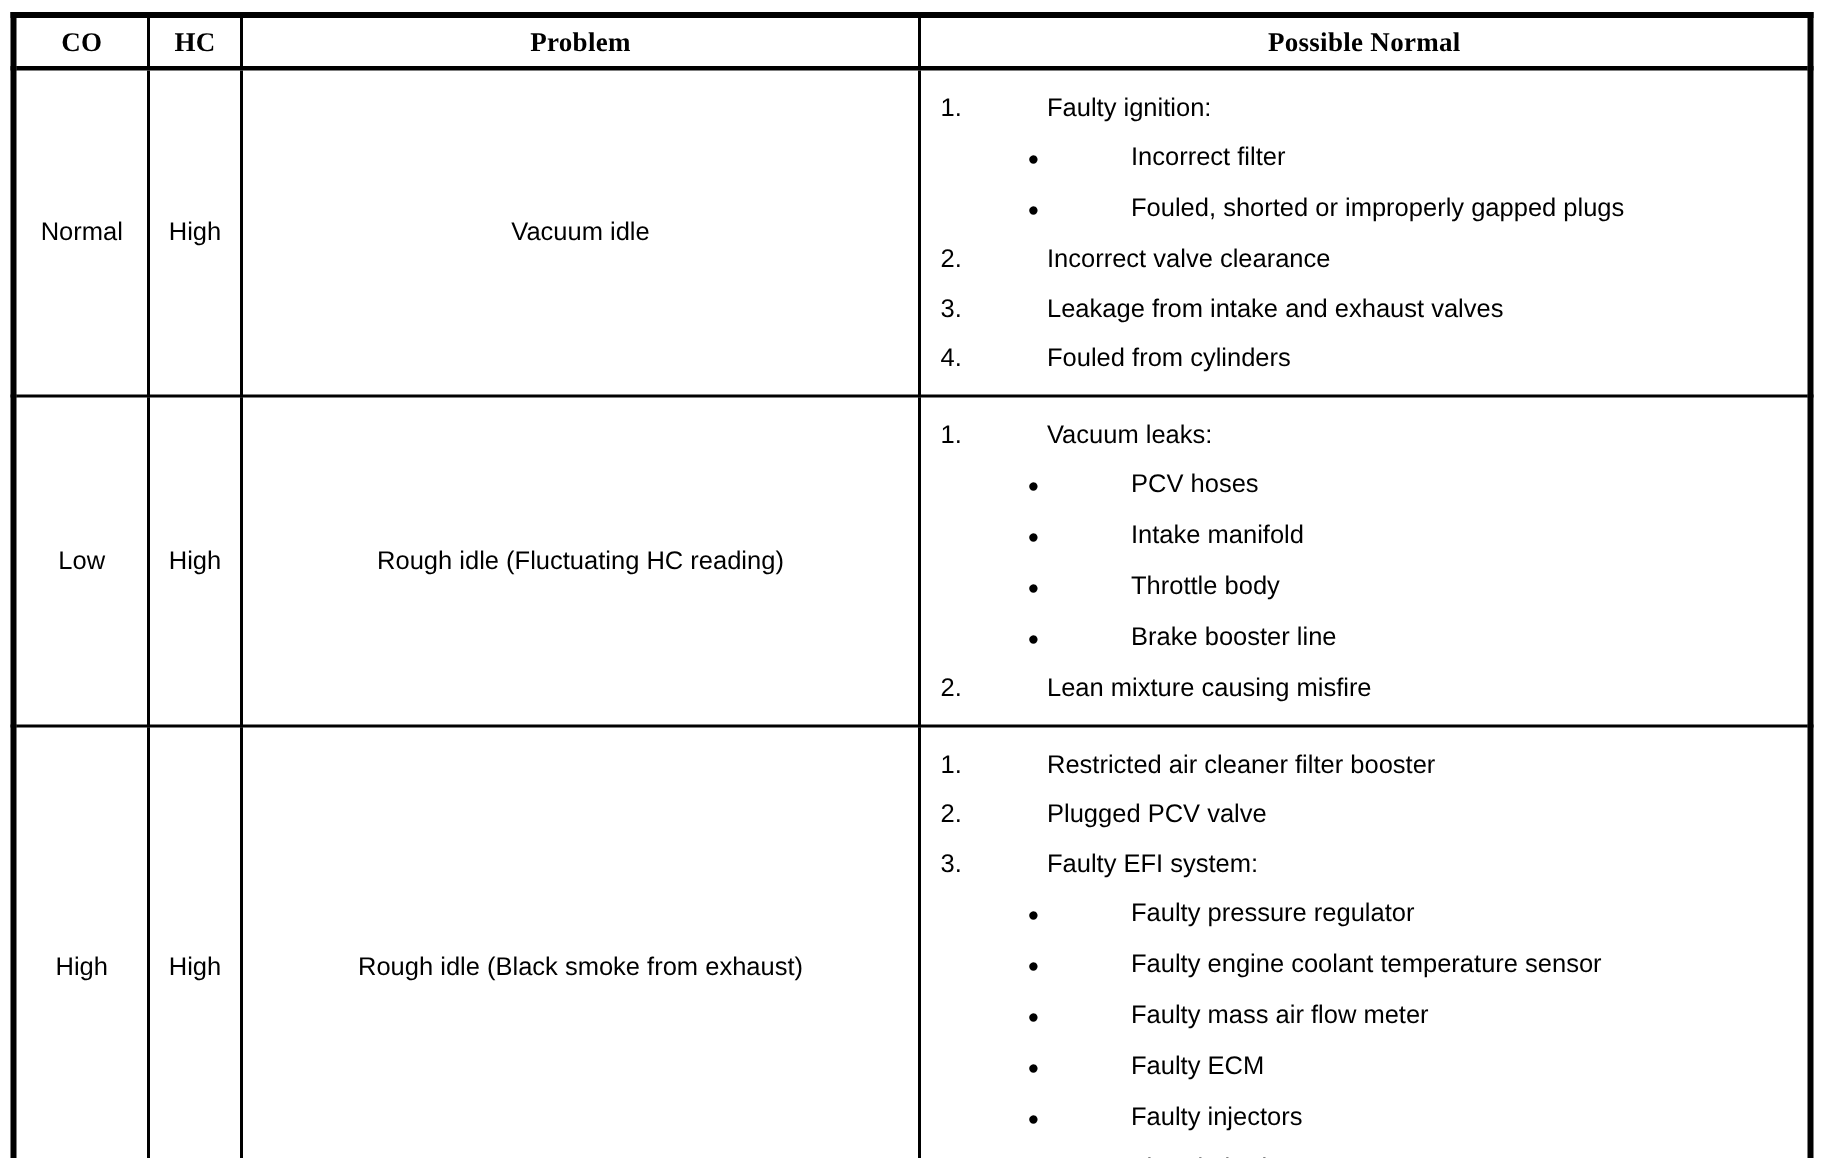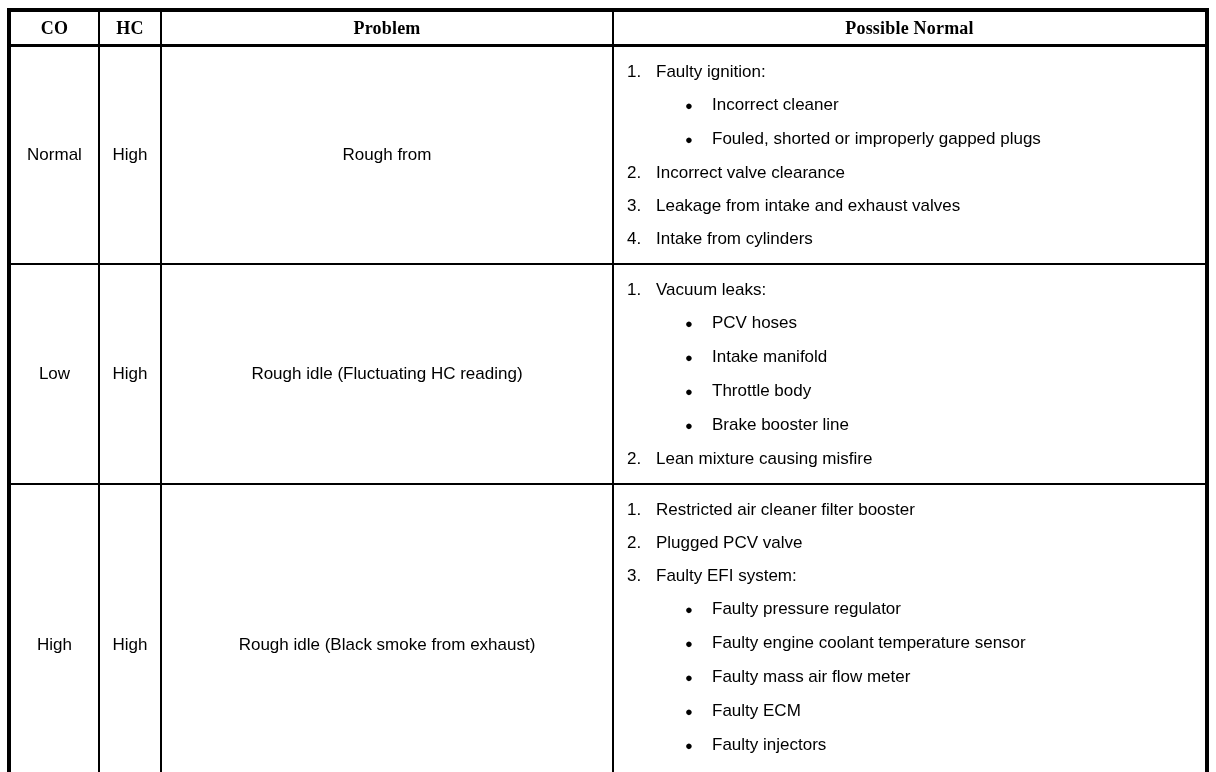--- a/index.html
+++ b/index.html
@@ -64,20 +64,21 @@
     margin-left: 13px;
     width: 29px;
   }
   .cause-line.bullet .marker {
     margin-left: 71px;
     width: 27px;
     font-size: 13px;
   }
   .cause-text {
     flex: 0 0 auto;
+    margin-left: 42px;
   }
 </style>
 </head>
 <body>
 
 <table class="diag-table">
   <colgroup>
     <col class="col-co">
       <col class="col-hc">
       <col class="col-problem">
@@ -88,46 +89,46 @@
       <th>CO</th>
       <th>HC</th>
       <th>Problem</th>
       <th>Possible Normal</th>
     </tr>
   </thead>
   <tbody>
     <tr>
       <td class="c-center">Normal</td>
       <td class="c-center">High</td>
-      <td class="c-center">Rough from</td>
+      <td class="c-center">Vacuum idle</td>
       <td class="c-causes">
         <div>
             <div class="cause-line num">
               <span class="marker">1.</span>
               <span class="cause-text">Faulty ignition:</span>
             </div>
             <div class="cause-line bullet">
               <span class="marker">●</span>
-              <span class="cause-text">Incorrect cleaner</span>
+              <span class="cause-text">Incorrect filter</span>
             </div>
             <div class="cause-line bullet">
               <span class="marker">●</span>
               <span class="cause-text">Fouled, shorted or improperly gapped plugs</span>
             </div>
             <div class="cause-line num">
               <span class="marker">2.</span>
               <span class="cause-text">Incorrect valve clearance</span>
             </div>
             <div class="cause-line num">
               <span class="marker">3.</span>
               <span class="cause-text">Leakage from intake and exhaust valves</span>
             </div>
             <div class="cause-line num">
               <span class="marker">4.</span>
-              <span class="cause-text">Intake from cylinders</span>
+              <span class="cause-text">Fouled from cylinders</span>
             </div>
           </div>
       </td>
     </tr>
     <tr>
       <td class="c-center">Low</td>
       <td class="c-center">High</td>
       <td class="c-center">Rough idle (Fluctuating HC reading)</td>
       <td class="c-causes">
         <div>

